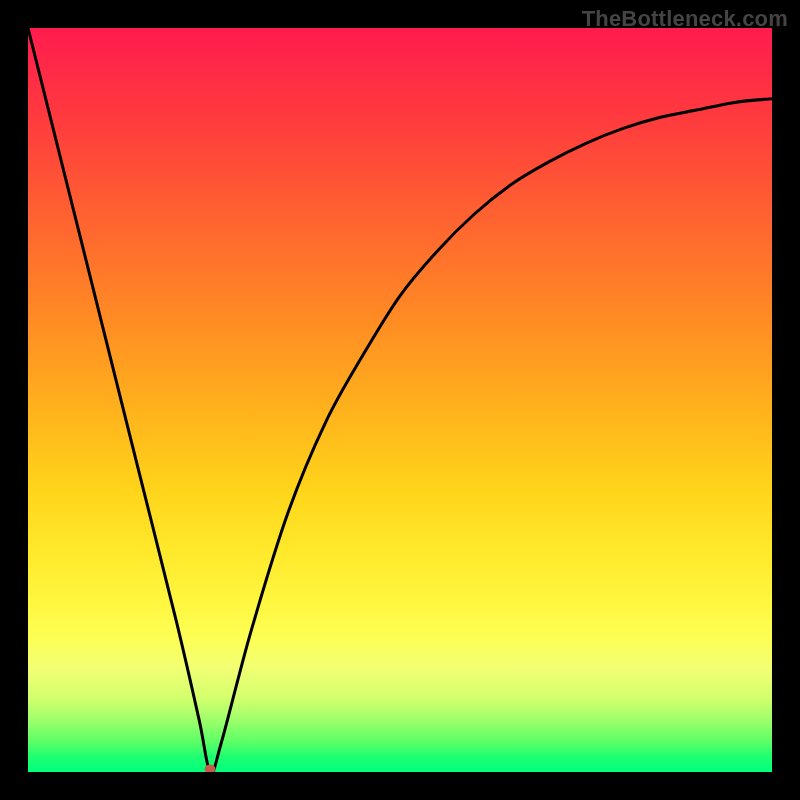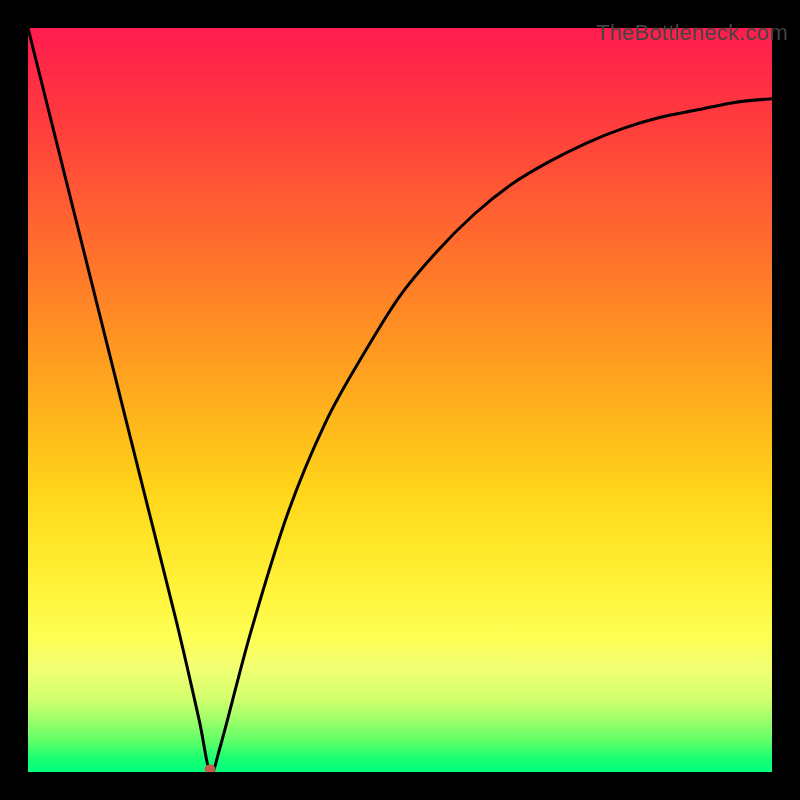--- a/index.html
+++ b/index.html
@@ -56,25 +56,25 @@
   .marker {
     position: absolute;
     width: 11px;
     height: 9px;
     background: #c85a4a;
     border-radius: 50%;
     transform: translate(-50%, -50%);
   }
   .watermark {
     position: absolute;
-    top: 20px;
+    top: 6px;
     right: 12px;
     color: #444444;
     font-size: 22px;
-    font-weight: 400;
+    font-weight: 700;
     letter-spacing: 0.2px;
     user-select: none;
   }
 </style>
 </head>
 <body>
 
 <div class="frame">
   <div class="plot-area">
     <div class="gradient"></div>

